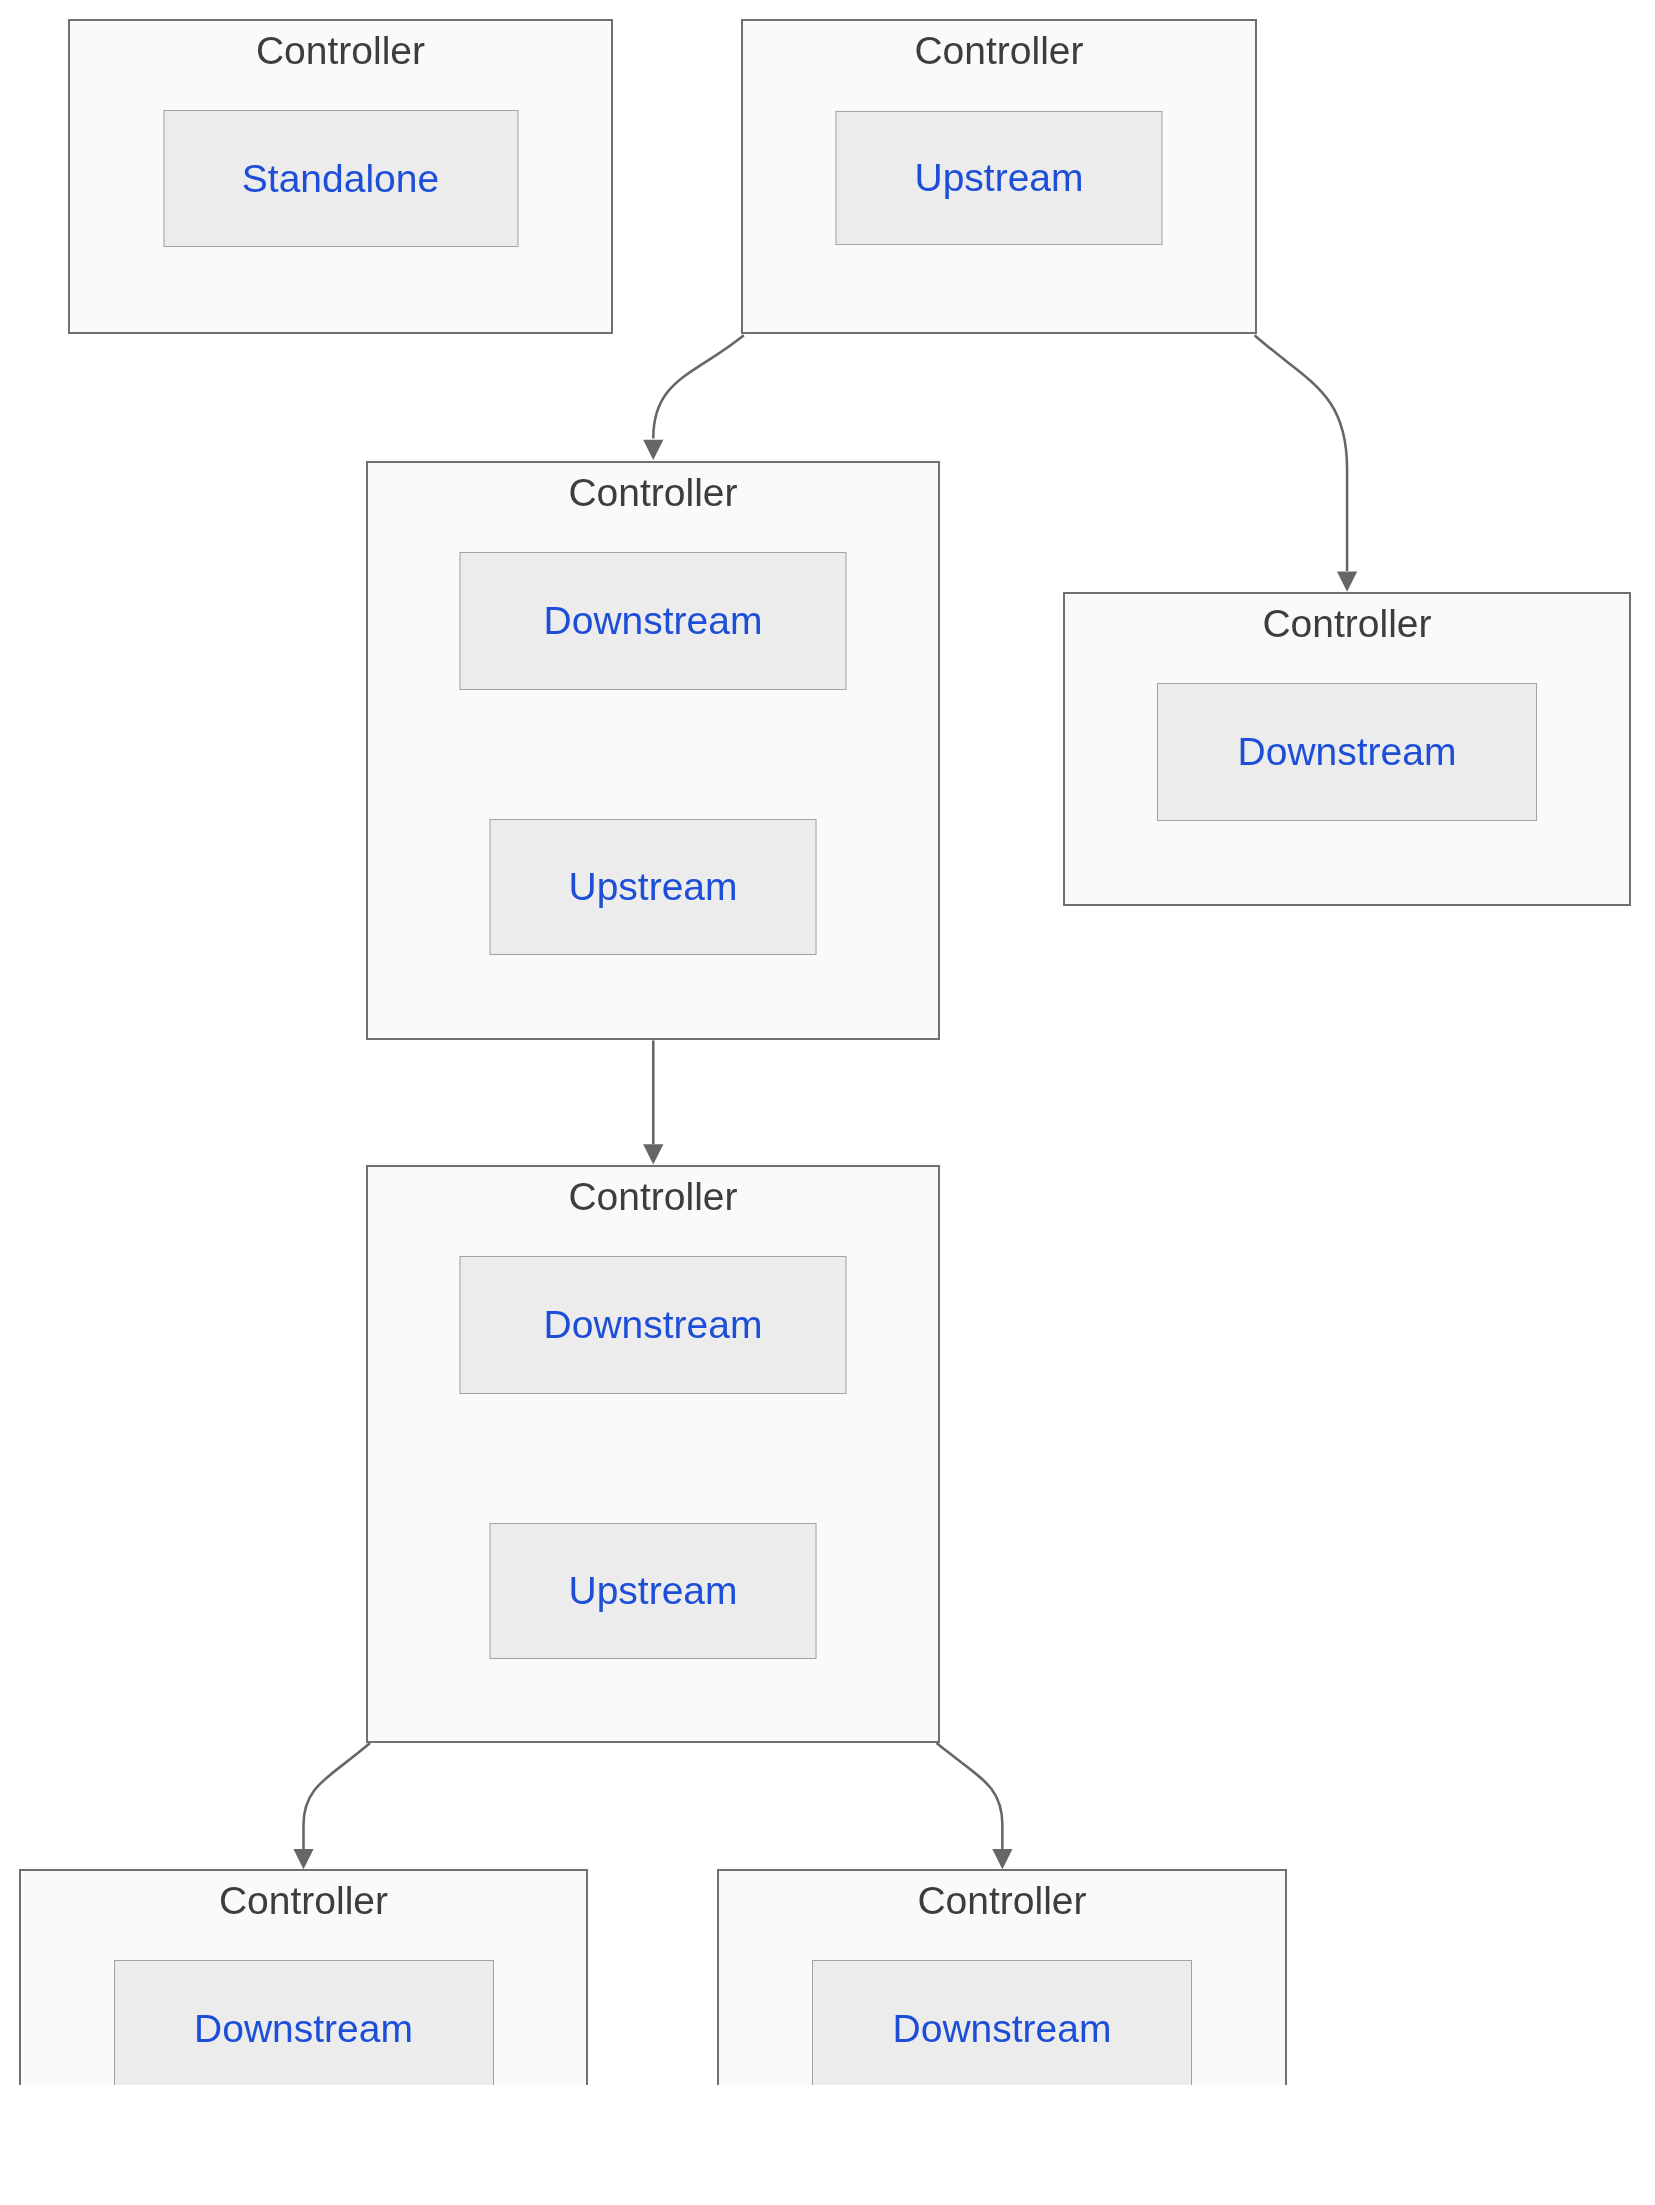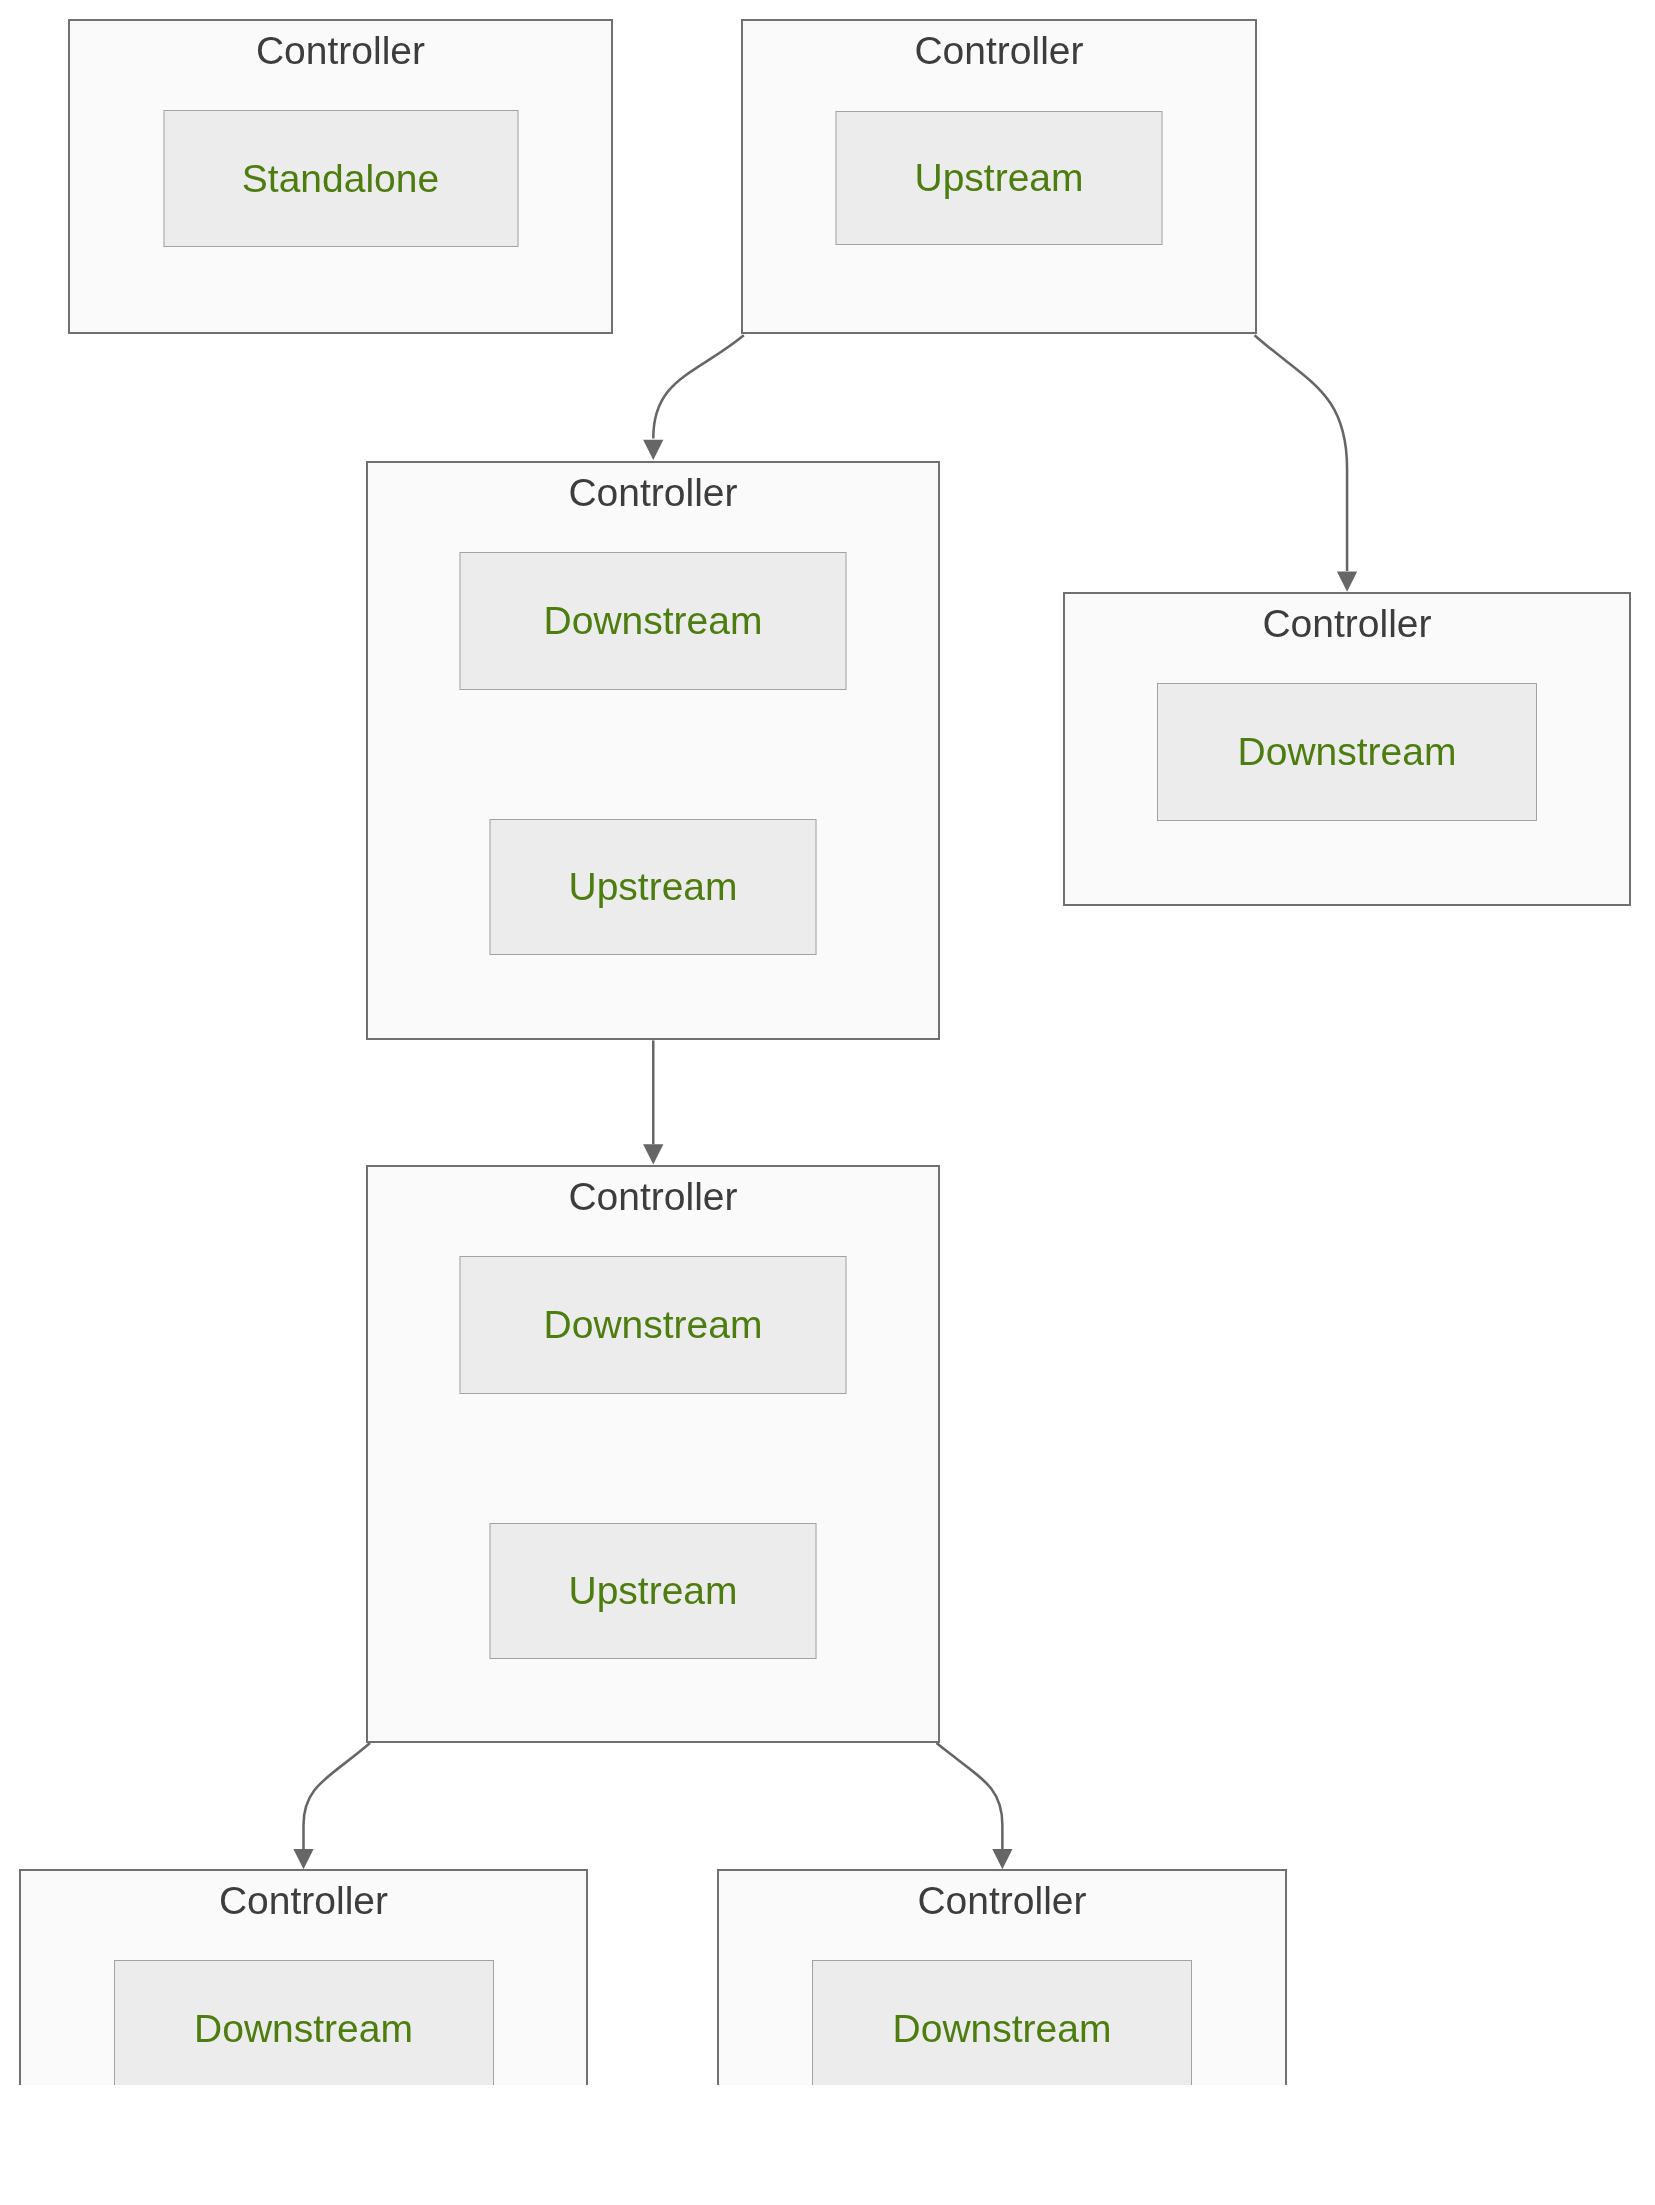--- a/index.html
+++ b/index.html
@@ -45,21 +45,21 @@
     position: absolute;
     left: 50%;
     transform: translateX(-50%);
     background: #ececec;
     border: 1.9px solid #a2a2a2;
     box-sizing: border-box;
     display: flex;
     align-items: center;
     justify-content: center;
     font-size: 39px;
-    color: #4d7c0f;
+    color: #1d4ed8;
   }
   
   .n-a { left: 68px;  top: 19px;   width: 545px; height: 315px; }
   .n-b { left: 741px; top: 19px;   width: 516px; height: 315px; }
   .n-c { left: 366px;  top: 461px;  width: 574px; height: 579px; }
   .n-d { left: 1063px; top: 592px;  width: 568px; height: 314px; }
   .n-e { left: 366px;  top: 1165px; width: 574px; height: 578px; }
   .n-f { left: 19px;   top: 1869px; width: 569px; height: 316px; }
   .n-g { left: 717px; top: 1869px; width: 570px; height: 315px; }
   

